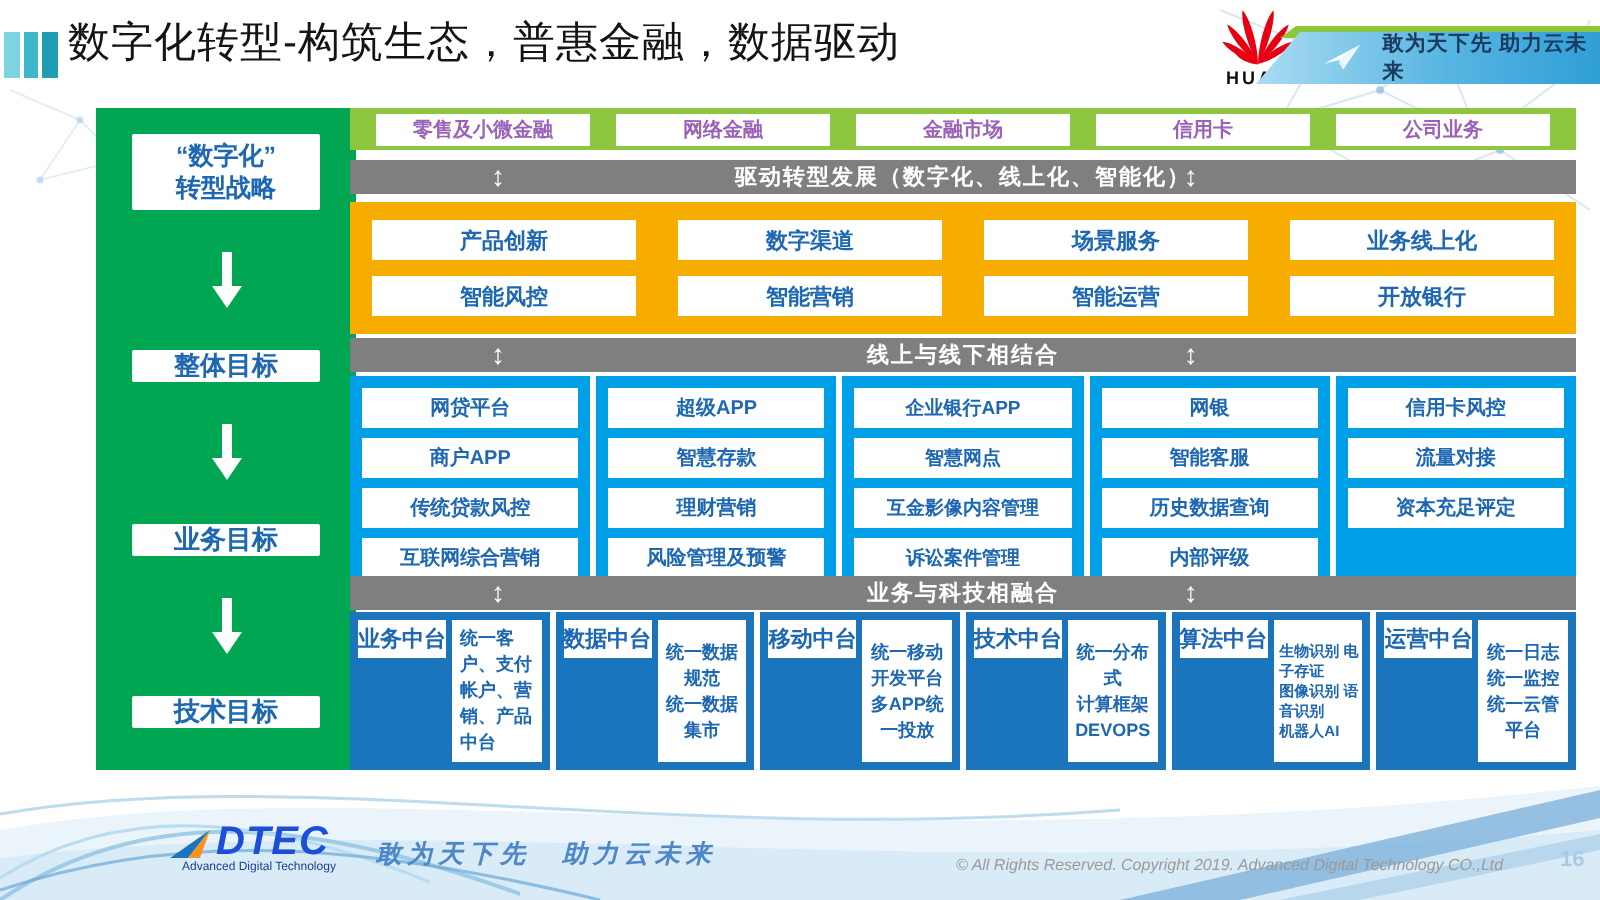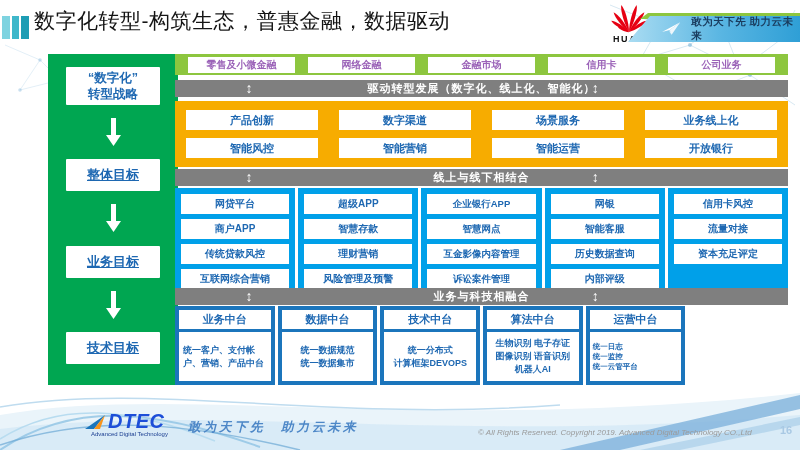--- a/index.html
+++ b/index.html
@@ -24,21 +24,21 @@
     display:flex; align-items:center; }
   .tr-banner .plane { margin-left:34px; }
   .tr-banner .slogan { font-size:10.5px; font-weight:bold; color:#1a3c5e; margin-left:10px; letter-spacing:0.5px; }
 
   
   .strategy-panel { position:absolute; left:48px; top:54px; width:130px; height:331px; background:#00A651;
     display:flex; flex-direction:column; align-items:center; padding:13px 0 21px 0; }
   .strategy-box { width:94px; background:#fff; color:#1E68B2; font-weight:bold; font-size:13px;
     display:flex; align-items:center; justify-content:center; text-align:center; border-radius:1px; }
   .strategy-box.first { height:38px; font-size:12.5px; line-height:16px; }
-  .strategy-box.small { height:32px;text-decoration:underline; }
+  .strategy-box.small { height:16px; }
   .v-arrow { flex:1; display:flex; align-items:center; justify-content:center; }
 
   .pre { white-space:pre-line; }
 
   
   .business-band { position:absolute; left:175px; top:54px; width:613px; height:21px; background:#8dc63f;
     display:flex; align-items:center; gap:13px; padding:2px 13px; }
   .business-box { flex:1; background:#fff; height:16px; display:flex; align-items:center; justify-content:center;
     font-size:10px; font-weight:bold; color:#9b63b8; white-space:nowrap; }
 
@@ -55,21 +55,21 @@
 
   .channel-band { position:absolute; left:175px; top:188px; width:613px; height:107px;
     display:grid; grid-template-columns:repeat(5,1fr); gap:3px; }
   .channel-col { background:#00A0E9; padding:6px 6px; display:grid; grid-template-rows:repeat(4,1fr); gap:5px; }
   .channel-box { background:#fff; display:flex; align-items:center; justify-content:center;
     font-size:10px; font-weight:bold; color:#1E68B2; white-space:nowrap; }
   .channel-col:nth-child(3) .channel-box { font-size:9.5px;text-align:center; }
 
   .platform-band { position:absolute; left:175px; top:306px; width:613px; height:79px;
     display:grid; grid-template-columns:repeat(6,1fr); gap:3px; }
-  .platform-col { background:#1B75BC; padding:4px; display:flex; flex-direction:column; gap:3px; }
+  .platform-col { background:#1B75BC; padding:4px; display:flex; flex-direction:row; gap:3px; }
   .platform-title { background:#fff; height:19px; flex:none; display:flex; align-items:center; justify-content:center;
     font-size:11px; font-weight:bold; color:#1E68B2; }
   .platform-content { background:#fff; flex:1; display:flex; align-items:center; justify-content:center;
     font-size:9px; font-weight:bold; color:#1E68B2; text-align:center; line-height:13px; padding:1px 2px; }
   .platform-col:nth-child(1) .platform-content { text-align:left; justify-content:flex-start; padding-left:4px;font-family:Liberation Serif, serif; }
   .platform-col:nth-child(5) .platform-content { font-size:7.5px; line-height:10px; text-align:left; justify-content:flex-start; padding-left:3px; }
 
   
   .adtec-logo { position:absolute; left:85px; top:412px; }
   .adtec-row { display:flex; align-items:flex-end; }
@@ -260,20 +260,25 @@
     <div class="platform-col">
       <div class="platform-title">业务中台</div>
       <div class="platform-content pre">统一客户、支付帐户、营销、产品中台</div>
     </div>
     <div class="platform-col">
       <div class="platform-title">数据中台</div>
       <div class="platform-content pre">统一数据规范
 统一数据集市</div>
     </div>
     <div class="platform-col">
+      <div class="platform-title">移动中台</div>
+      <div class="platform-content pre">统一移动开发平台
+多APP统一投放</div>
+    </div>
+    <div class="platform-col">
       <div class="platform-title">技术中台</div>
       <div class="platform-content pre">统一分布式
 计算框架DEVOPS</div>
     </div>
     <div class="platform-col">
       <div class="platform-title">算法中台</div>
       <div class="platform-content pre">生物识别 电子存证
 图像识别 语音识别
 机器人AI</div>
     </div>

